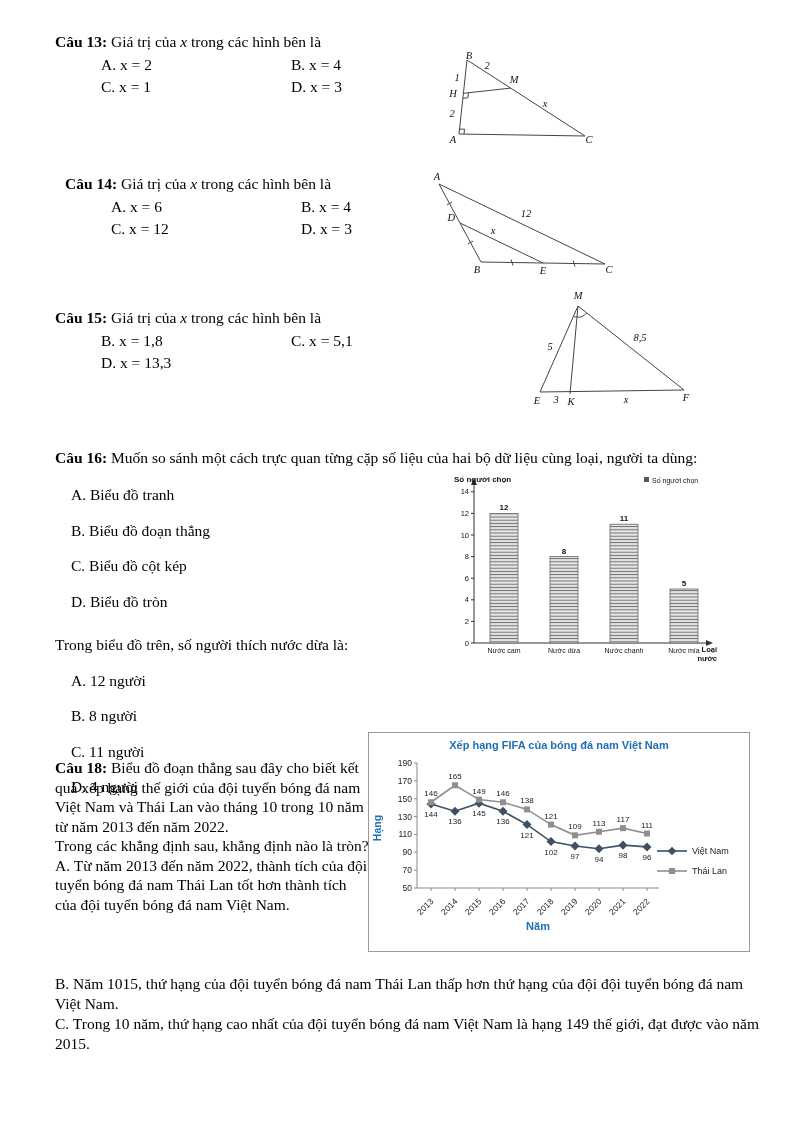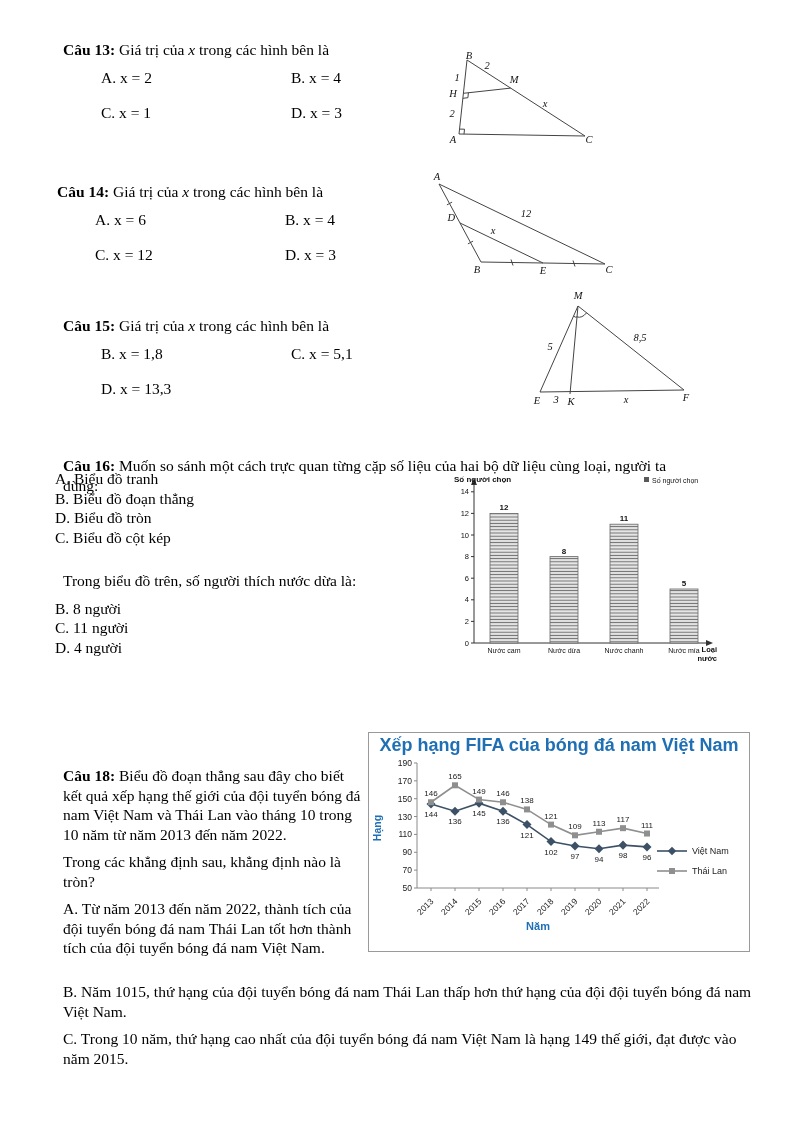--- a/index.html
+++ b/index.html
@@ -1,29 +1,29 @@
 <!DOCTYPE html>
 <html><head>
 <meta charset="utf-8">
 <style>
   html,body{margin:0;padding:0}
   body{width:794px;height:1122px;position:relative;overflow:hidden;background:#ffffff;
        font-family:"Liberation Serif",serif;font-size:15.5px;line-height:19.5px;color:#000}
   .abs{position:absolute}
-  p{margin:8px}
+  p{margin:0}
   b{font-weight:bold}
-  .opts2{display:grid;grid-template-columns:190px auto;row-gap:16px;margin:3px 0 0 46px}
-  .optp{margin:0}
+  .opts2{display:grid;grid-template-columns:190px auto;row-gap:3px;margin:3px 0 0 46px}
+  .optp{margin:16px}
   .figsvg{overflow:visible}
   .figsvg .ln{stroke:#444;stroke-width:1;fill:none}
   .figsvg text{font-family:"Liberation Serif",serif;font-style:italic;font-size:10.5px;fill:#111}
   .chartfont text{font-family:"Liberation Sans",sans-serif}
   .linebox{border:1px solid #9a9a9a;background:#fff}
   .linebox .title{margin-top:5px;text-align:center;font-family:"Liberation Sans",sans-serif;
-                  font-weight:bold;font-size:18px;line-height:15px;color:#1f6fb5}
+                  font-weight:bold;font-size:11px;line-height:15px;color:#1f6fb5}
   .mb{margin-bottom:1px}
 </style>
 </head>
 <body>
 
 <div class="abs" style="left:55px;top:32px;width:392px">
   <p>
     <b>Câu 13:</b>
     <span>Giá trị của</span>
     <i>x</i>
@@ -48,21 +48,21 @@
   <text x="14" y="31" text-anchor="middle">1</text>
   <text x="10" y="47" text-anchor="middle">H</text>
   <text x="9" y="67" text-anchor="middle">2</text>
   <text x="10" y="93" text-anchor="middle">A</text>
   <text x="146" y="93" text-anchor="middle">C</text>
   <text x="71" y="33" text-anchor="middle">M</text>
   <text x="44" y="19" text-anchor="middle">2</text>
   <text x="102" y="57" text-anchor="middle">x</text>
 </svg>
 
-<div class="abs" style="left:49px;top:174px;width:392px">
+<div class="abs" style="left:65px;top:174px;width:392px">
   <p>
     <b>Câu 14:</b>
     <span>Giá trị của</span>
     <i>x</i>
     <span>trong các hình bên là</span>
   </p>
   <div class="opts2">
     <span><span>A.</span> <span>x = 6</span></span>
     <span><span>B.</span> <span>x = 4</span></span>
     <span><span>C.</span> <span>x = 12</span></span>
@@ -122,23 +122,24 @@
 <div class="abs" style="left:55px;top:448px;width:648px">
   <p>
     <b>Câu 16:</b>
     <span>Muốn so sánh một cách trực quan từng cặp số liệu của hai bộ dữ liệu cùng loại, người ta dùng:</span>
   </p>
 </div>
 
 <div class="abs" style="left:55px;top:469px;width:396px">
   <p class="optp"><span>A.</span> <span>Biểu đồ tranh</span></p>
   <p class="optp"><span>B.</span> <span>Biểu đồ đoạn thẳng</span></p>
+  <p class="optp"><span>C.</span> <span>Biểu đồ cột kép</span></p>
   <p class="optp"><span>D.</span> <span>Biểu đồ tròn</span></p>
-  <p class="optp"><span>C.</span> <span>Biểu đồ cột kép</span></p>
   <p style="margin-top:24px">Trong biểu đồ trên, số người thích nước dừa là:</p>
+  <p class="optp"><span>A.</span> <span>12 người</span></p>
   <p class="optp"><span>B.</span> <span>8 người</span></p>
   <p class="optp"><span>C.</span> <span>11 người</span></p>
   <p class="optp"><span>D.</span> <span>4 người</span></p>
 </div>
 
 <svg id="bar-chart" class="abs chartfont" style="left:448px;top:471px" width="270" height="200" viewBox="0 0 270 200">
   <defs>
     <pattern id="hatch" width="4" height="3.2" patternUnits="userSpaceOnUse">
       <rect width="4" height="3.2" fill="#e8e8e8"></rect>
       <line x1="0" y1="1.2" x2="4" y2="1.2" stroke="#6b6b6b" stroke-width="1"></line>

